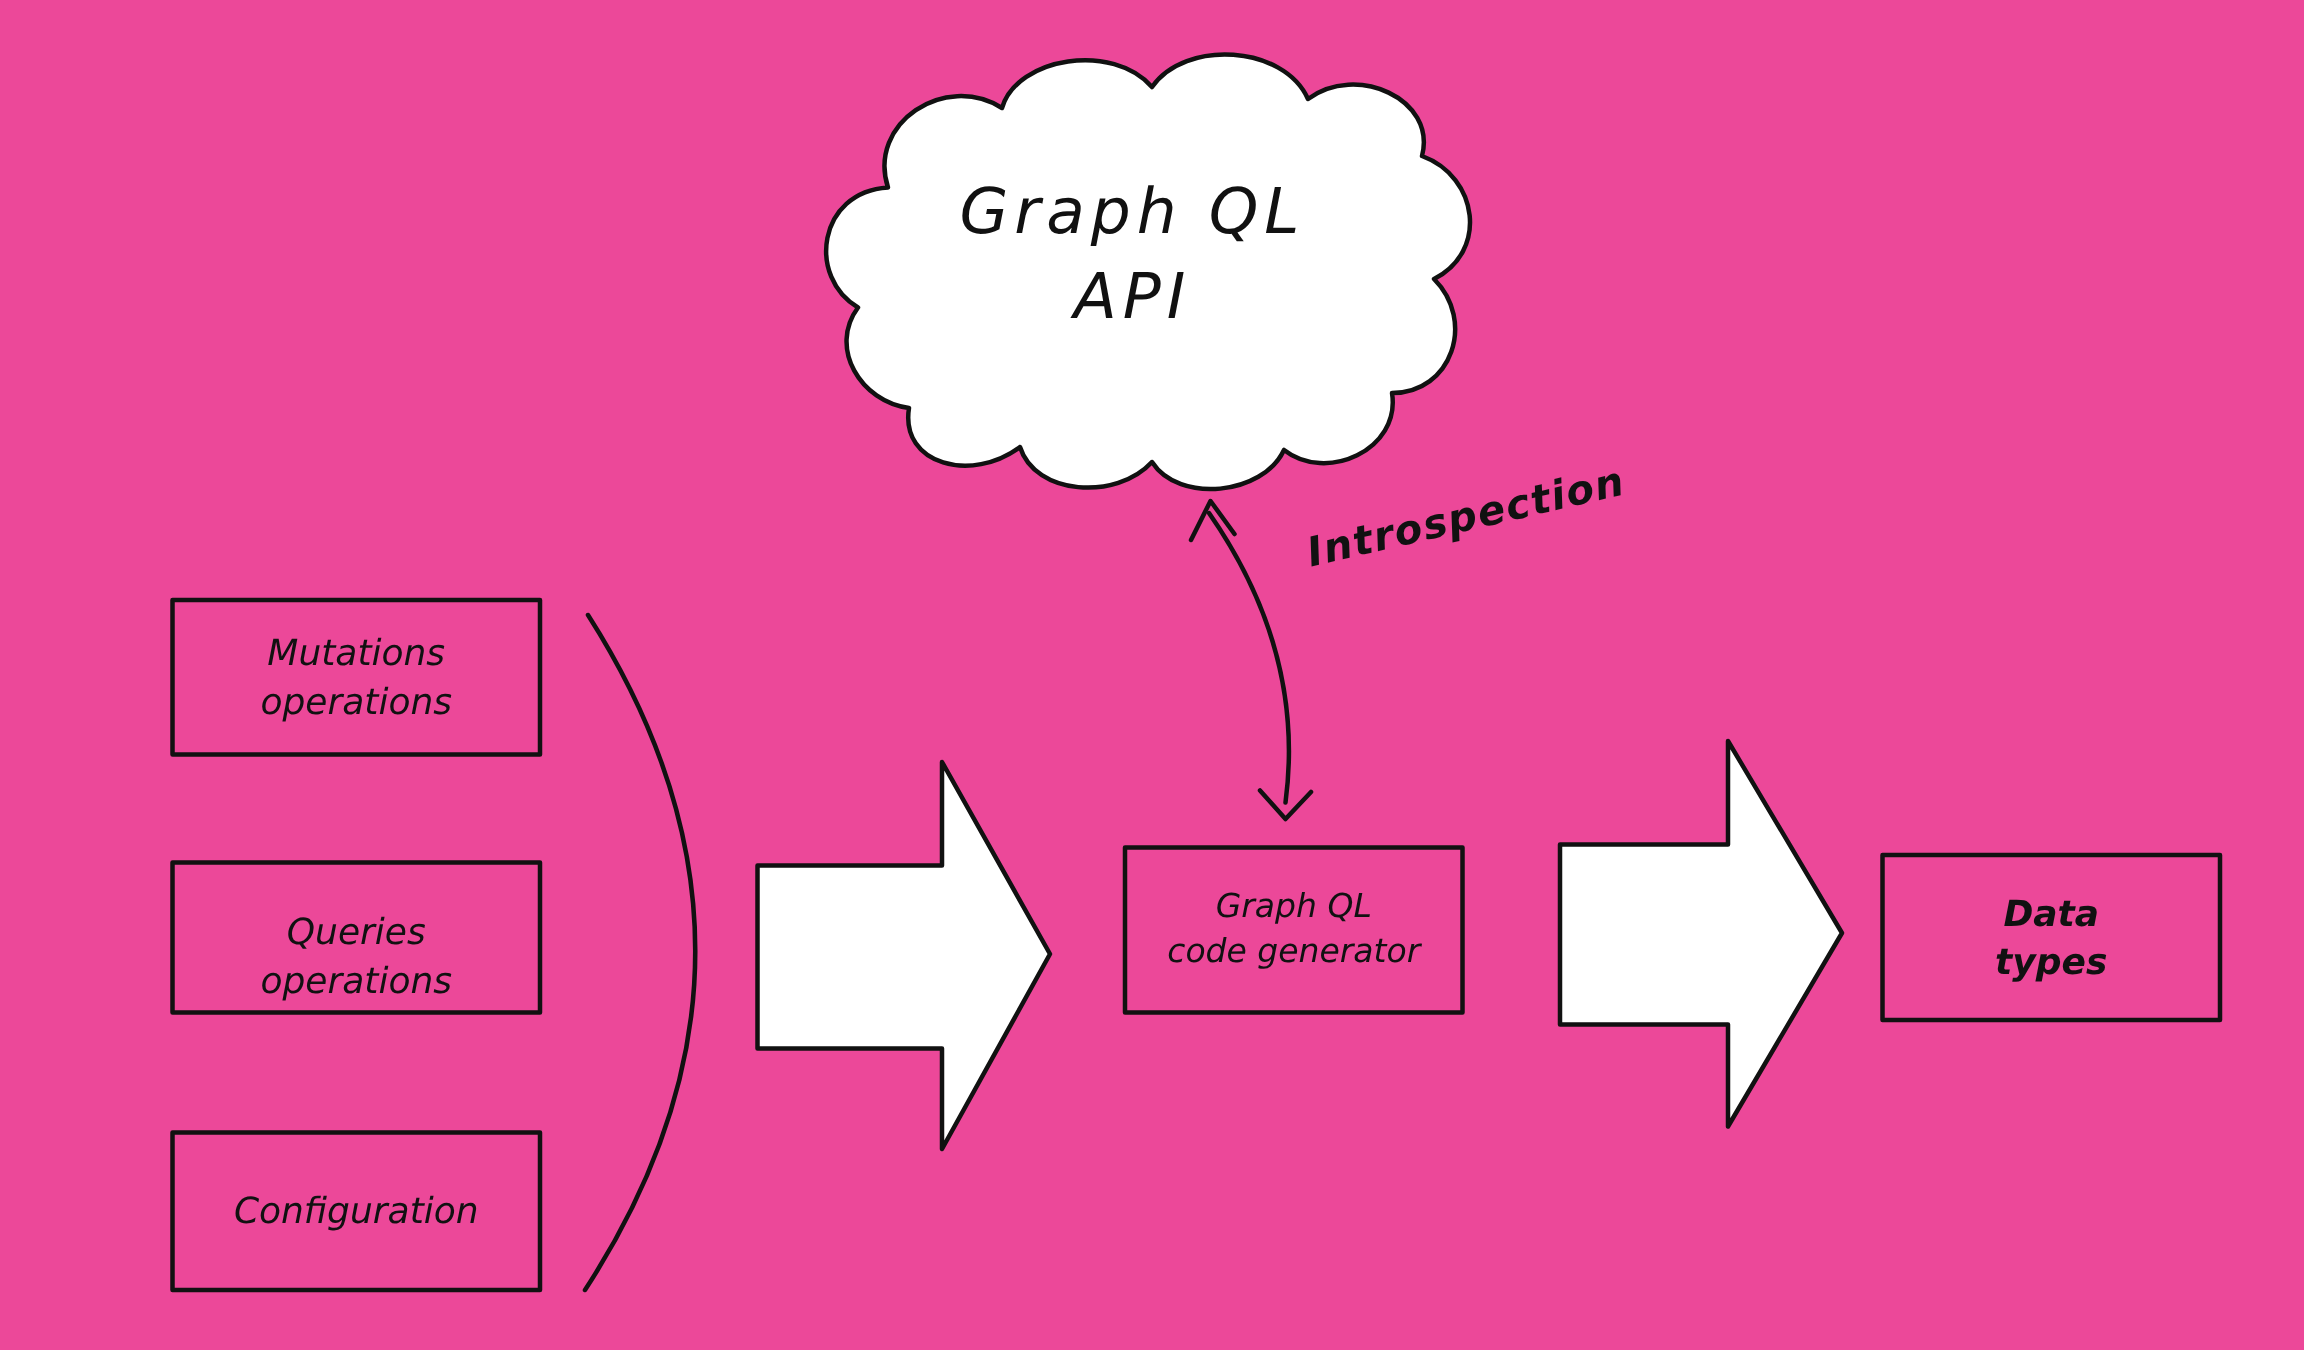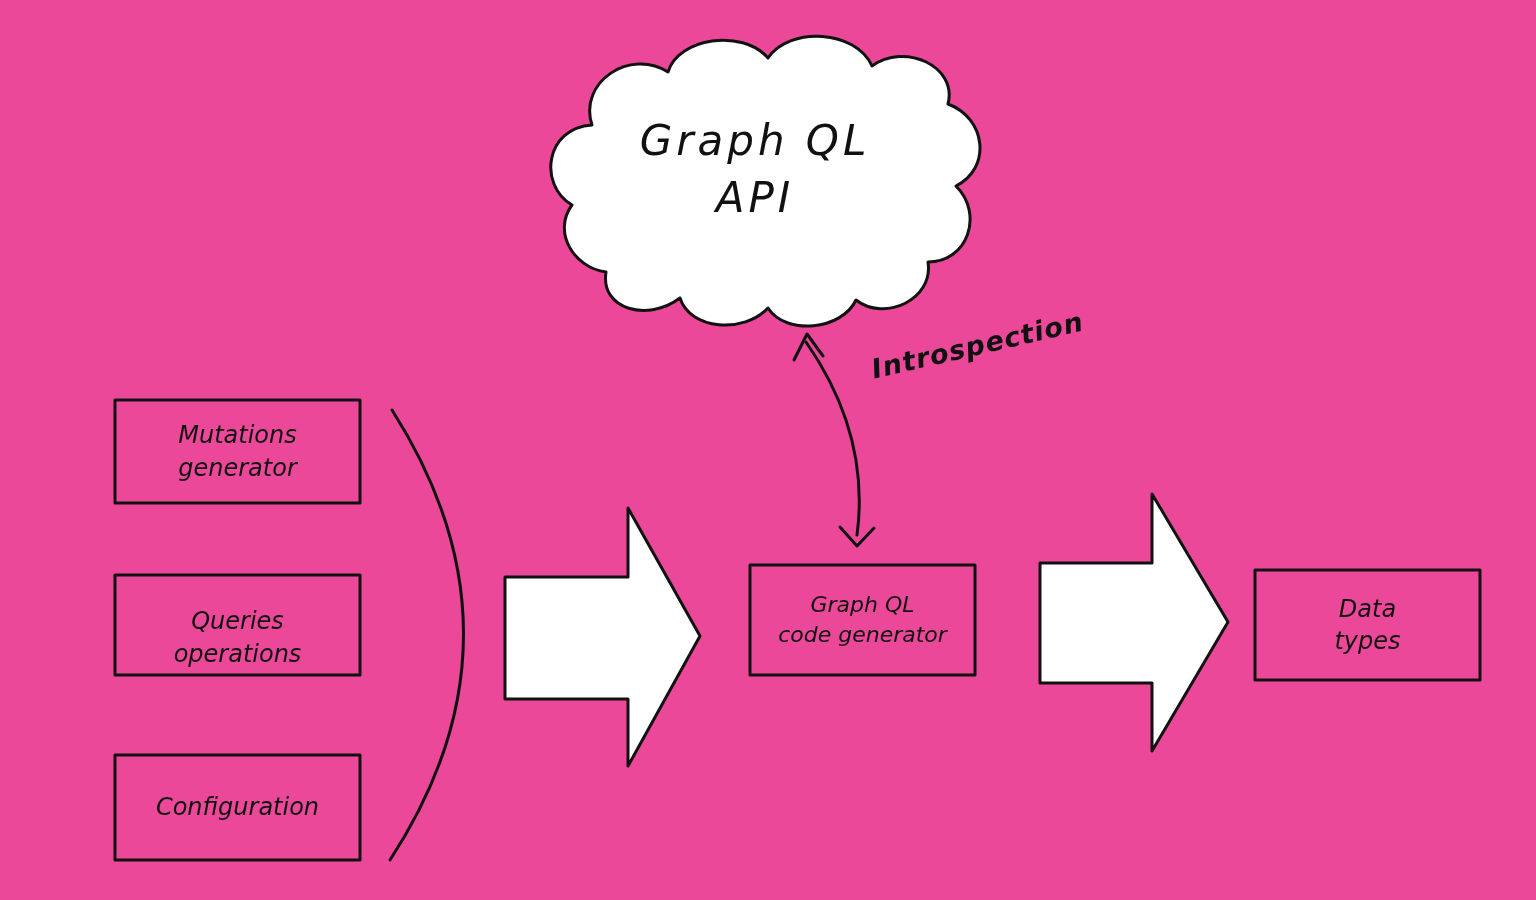--- a/index.html
+++ b/index.html
@@ -56,21 +56,21 @@
   }
   .box-label {
     display: flex; align-items: center; justify-content: center;
     text-align: center;
     font-size: 24px;
   }
   .mutations-label    { left: 115px; top: 400px; width: 245px; height: 103px; }
   .queries-label      { left: 115px; top: 575px; width: 245px; height: 125px; }
   .configuration-label{ left: 115px; top: 755px; width: 245px; height: 105px; }
   .generator-label    { left: 750px; top: 565px; width: 225px; height: 110px; font-size: 22px; }
-  .datatypes-label    { left: 1255px; top: 570px; width: 225px; height: 110px; }
+  .datatypes-label    { left: 1255px; top: 570px; width: 225px; height: 110px; font-weight: bold; }
 </style>
 </head>
 <body>
 
 <div class="canvas">
 
   <svg class="diagram-svg" viewBox="0 0 1536 900" xmlns="http://www.w3.org/2000/svg">
 
     <path class="shape-fill" d="M 572,205
          C 538,185 545,128 592,125
@@ -106,21 +106,21 @@
 
     <rect class="stroke" x="1255" y="570" width="225" height="110"></rect>
   </svg>
 
   <div class="label cloud-label">Graph QL
 API</div>
 
   <div class="label introspection-label">Introspection</div>
 
   <div class="label box-label mutations-label">Mutations
-generator</div>
+operations</div>
 
   <div class="label box-label queries-label">Queries
 operations</div>
 
   <div class="label box-label configuration-label">Configuration</div>
 
   <div class="label box-label generator-label">Graph QL
 code generator</div>
 
   <div class="label box-label datatypes-label">Data

